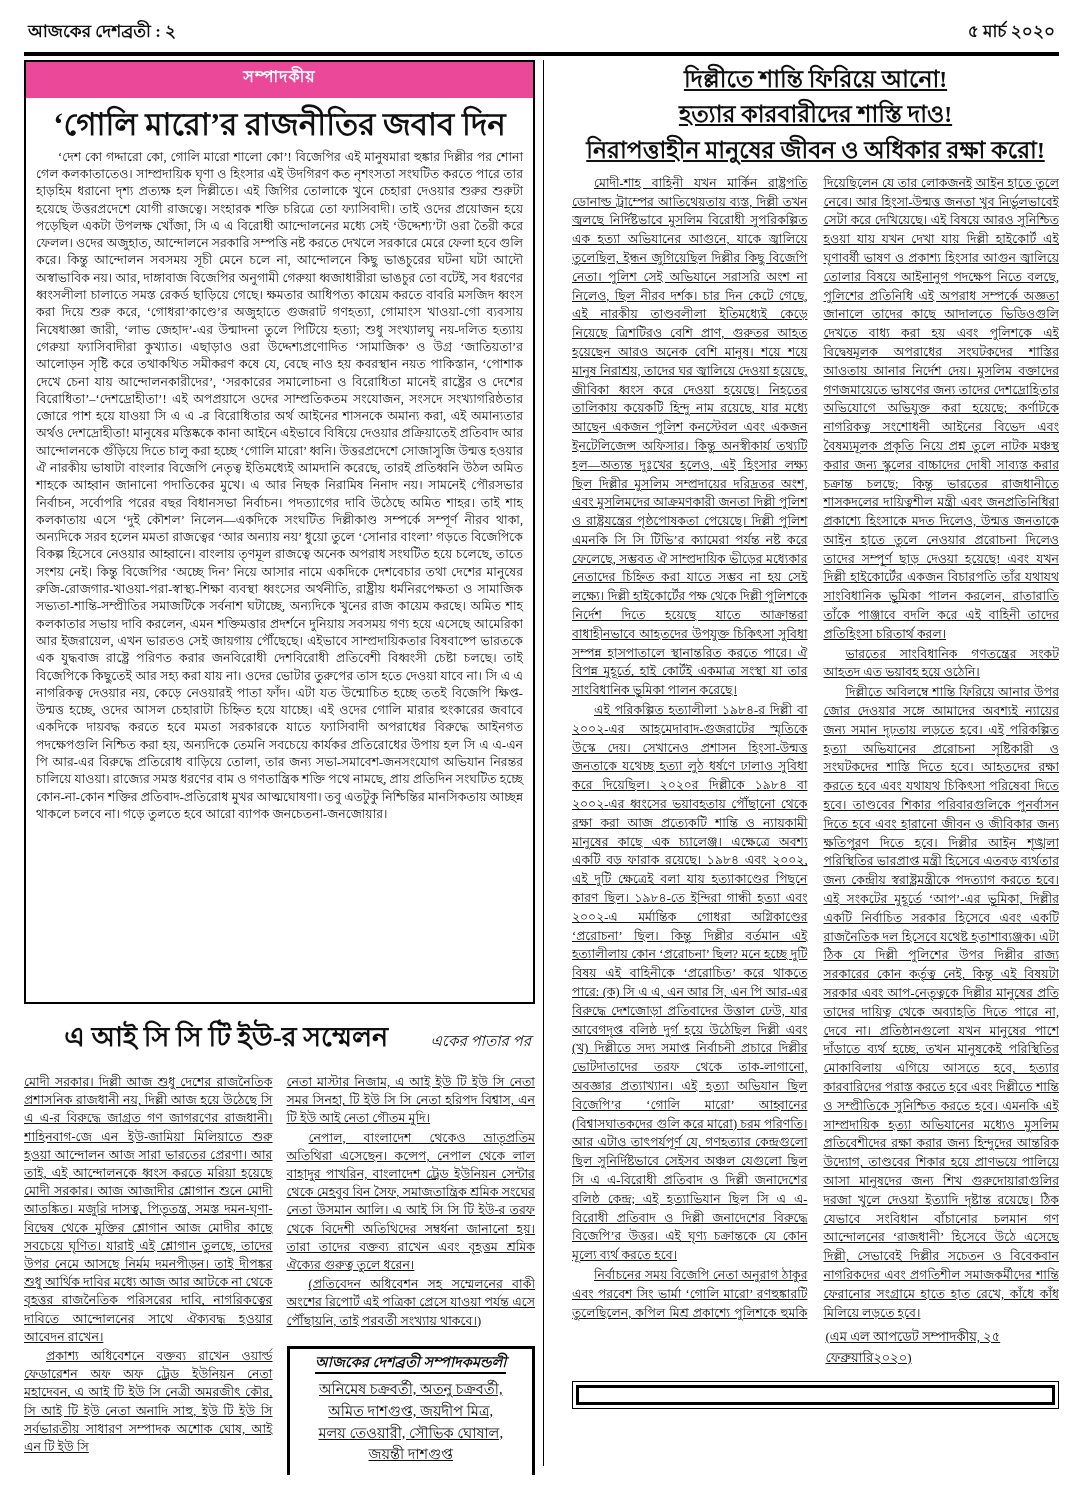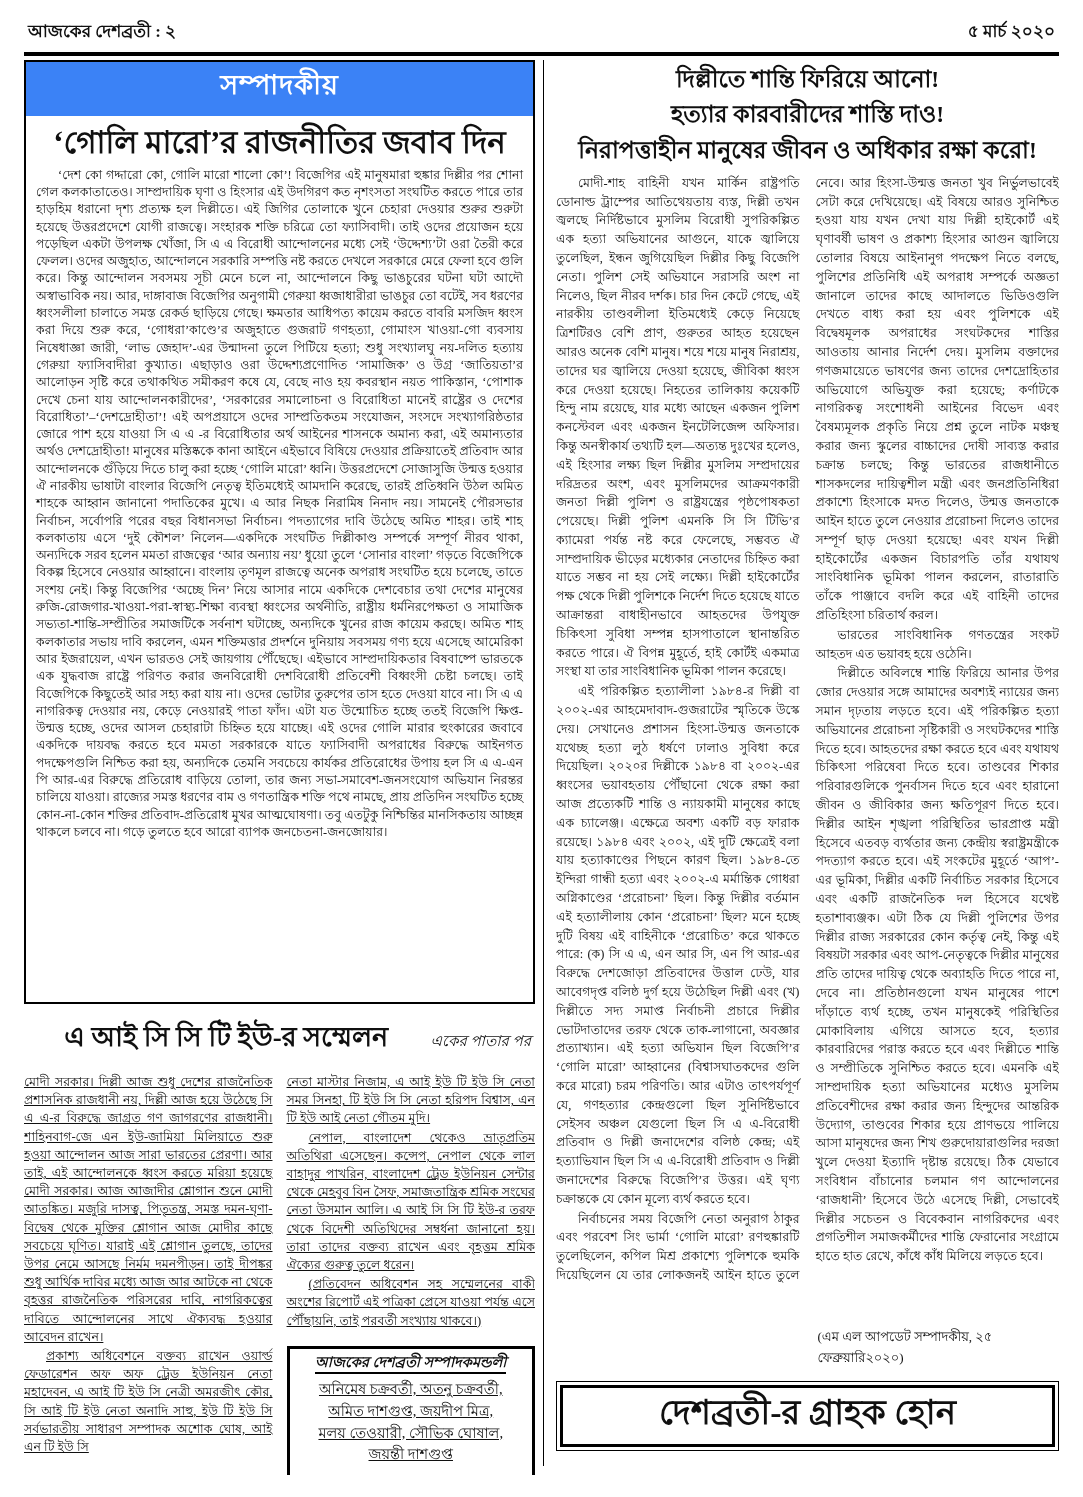--- a/index.html
+++ b/index.html
@@ -8,24 +8,24 @@
     font-family:"Liberation Serif","DejaVu Serif",serif;
     position:relative;overflow:hidden;margin:0 auto;box-sizing:border-box;
   }
   
   .masthead{display:flex;justify-content:space-between;align-items:flex-start;
     padding:18px 28px 6px 28px;font-size:17px;font-weight:bold;}
   .masthead-rule{border-top:4px solid #000;margin:0 24px;}
   
   .content{display:flex;padding:4px 24px 10px 24px;height:1420px;box-sizing:border-box;}
   .left-half{width:519px;min-width:519px;padding-right:8px;box-sizing:border-box;}
-  .right-half{flex:1;border-left:1px solid #000;padding-left:12px;box-sizing:border-box;}
+  .right-half{flex:1;border-left:1px solid #000;padding-left:28px;box-sizing:border-box;text-decoration:underline;}
   
   .editorial-box{border:2px solid #000;height:944px;box-sizing:border-box;overflow:hidden;}
-  .kicker{background:#3b82f6;color:#fff;text-align:center;font-size:27px;font-weight:bold;
+  .kicker{background:#ec4899;color:#fff;text-align:center;font-size:16px;font-weight:bold;
     padding:2px 0 7px 0;letter-spacing:1px;}
   .ed-headline{text-align:center;font-size:31px;font-weight:bold;line-height:1.15;
     padding:9px 4px 3px 4px;}
   .ed-body{padding:3px 10px 0 10px;font-size:12.4px;line-height:17.3px;text-align:justify;
     height:838px;overflow:hidden;}
   .para{margin:0 0 1px 0;text-indent:22px;}
   
   .aicctu{padding-top:12px;}
   .aicctu-head{display:flex;align-items:baseline;padding:0 4px;}
   .aicctu-headline{flex:1;text-align:center;font-size:27px;font-weight:bold;}
@@ -116,19 +116,18 @@
           <p class="para">এই পরিকল্পিত হত্যালীলা ১৯৮৪-র দিল্লী বা ২০০২-এর আহমেদাবাদ-গুজরাটের স্মৃতিকে উস্কে দেয়। সেখানেও প্রশাসন হিংসা-উন্মত্ত জনতাকে যথেচ্ছ হত্যা লুঠ ধর্ষণে ঢালাও সুবিধা করে দিয়েছিল। ২০২০র দিল্লীকে ১৯৮৪ বা ২০০২-এর ধ্বংসের ভয়াবহতায় পৌঁছানো থেকে রক্ষা করা আজ প্রত্যেকটি শান্তি ও ন্যায়কামী মানুষের কাছে এক চ্যালেঞ্জ। এক্ষেত্রে অবশ্য একটি বড় ফারাক রয়েছে। ১৯৮৪ এবং ২০০২, এই দুটি ক্ষেত্রেই বলা যায় হত্যাকাণ্ডের পিছনে কারণ ছিল। ১৯৮৪-তে ইন্দিরা গান্ধী হত্যা এবং ২০০২-এ মর্মান্তিক গোধরা অগ্নিকাণ্ডের ‘প্ররোচনা’ ছিল। কিন্তু দিল্লীর বর্তমান এই হত্যালীলায় কোন ‘প্ররোচনা’ ছিল? মনে হচ্ছে দুটি বিষয় এই বাহিনীকে ‘প্ররোচিত’ করে থাকতে পারে: (ক) সি এ এ, এন আর সি, এন পি আর-এর বিরুদ্ধে দেশজোড়া প্রতিবাদের উত্তাল ঢেউ, যার আবেগদৃপ্ত বলিষ্ঠ দুর্গ হয়ে উঠেছিল দিল্লী এবং (খ) দিল্লীতে সদ্য সমাপ্ত নির্বাচনী প্রচারে দিল্লীর ভোটদাতাদের তরফ থেকে তাক-লাগানো, অবজ্ঞার প্রত্যাখ্যান। এই হত্যা অভিযান ছিল বিজেপি’র ‘গোলি মারো’ আহ্বানের (বিশ্বাসঘাতকদের গুলি করে মারো) চরম পরিণতি। আর এটাও তাৎপর্যপূর্ণ যে, গণহত্যার কেন্দ্রগুলো ছিল সুনির্দিষ্টভাবে সেইসব অঞ্চল যেগুলো ছিল সি এ এ-বিরোধী প্রতিবাদ ও দিল্লী জনাদেশের বলিষ্ঠ কেন্দ্র; এই হত্যাভিযান ছিল সি এ এ-বিরোধী প্রতিবাদ ও দিল্লী জনাদেশের বিরুদ্ধে বিজেপি’র উত্তর। এই ঘৃণ্য চক্রান্তকে যে কোন মূল্যে ব্যর্থ করতে হবে।</p>
           <p class="para">নির্বাচনের সময় বিজেপি নেতা অনুরাগ ঠাকুর এবং পরবেশ সিং ভার্মা ‘গোলি মারো’ রণহুঙ্কারটি তুলেছিলেন, কপিল মিশ্র প্রকাশ্যে পুলিশকে হুমকি দিয়েছিলেন যে তার লোকজনই আইন হাতে তুলে নেবে। আর হিংসা-উন্মত্ত জনতা খুব নির্ভুলভাবেই সেটা করে দেখিয়েছে। এই বিষয়ে আরও সুনিশ্চিত হওয়া যায় যখন দেখা যায় দিল্লী হাইকোর্ট এই ঘৃণাবর্ষী ভাষণ ও প্রকাশ্য হিংসার আগুন জ্বালিয়ে তোলার বিষয়ে আইনানুগ পদক্ষেপ নিতে বলছে, পুলিশের প্রতিনিধি এই অপরাধ সম্পর্কে অজ্ঞতা জানালে তাদের কাছে আদালতে ভিডিওগুলি দেখতে বাধ্য করা হয় এবং পুলিশকে এই বিদ্বেষমূলক অপরাধের সংঘটকদের শাস্তির আওতায় আনার নির্দেশ দেয়। মুসলিম বক্তাদের গণজমায়েতে ভাষণের জন্য তাদের দেশদ্রোহিতার অভিযোগে অভিযুক্ত করা হয়েছে; কর্ণাটকে নাগরিকত্ব সংশোধনী আইনের বিভেদ এবং বৈষম্যমূলক প্রকৃতি নিয়ে প্রশ্ন তুলে নাটক মঞ্চস্থ করার জন্য স্কুলের বাচ্চাদের দোষী সাব্যস্ত করার চক্রান্ত চলছে; কিন্তু ভারতের রাজধানীতে শাসকদলের দায়িত্বশীল মন্ত্রী এবং জনপ্রতিনিধিরা প্রকাশ্যে হিংসাকে মদত দিলেও, উন্মত্ত জনতাকে আইন হাতে তুলে নেওয়ার প্ররোচনা দিলেও তাদের সম্পূর্ণ ছাড় দেওয়া হয়েছে! এবং যখন দিল্লী হাইকোর্টের একজন বিচারপতি তাঁর যথাযথ সাংবিধানিক ভূমিকা পালন করলেন, রাতারাতি তাঁকে পাঞ্জাবে বদলি করে এই বাহিনী তাদের প্রতিহিংসা চরিতার্থ করল।</p>
           <p class="para">ভারতের সাংবিধানিক গণতন্ত্রের সংকট আহতদ এত ভয়াবহ হয়ে ওঠেনি।</p>
           <p class="para">দিল্লীতে অবিলম্বে শান্তি ফিরিয়ে আনার উপর জোর দেওয়ার সঙ্গে আমাদের অবশ্যই ন্যায়ের জন্য সমান দৃঢ়তায় লড়তে হবে। এই পরিকল্পিত হত্যা অভিযানের প্ররোচনা সৃষ্টিকারী ও সংঘটকদের শাস্তি দিতে হবে। আহতদের রক্ষা করতে হবে এবং যথাযথ চিকিৎসা পরিষেবা দিতে হবে। তাণ্ডবের শিকার পরিবারগুলিকে পুনর্বাসন দিতে হবে এবং হারানো জীবন ও জীবিকার জন্য ক্ষতিপূরণ দিতে হবে। দিল্লীর আইন শৃঙ্খলা পরিস্থিতির ভারপ্রাপ্ত মন্ত্রী হিসেবে এতবড় ব্যর্থতার জন্য কেন্দ্রীয় স্বরাষ্ট্রমন্ত্রীকে পদত্যাগ করতে হবে। এই সংকটের মুহূর্তে ‘আপ’-এর ভূমিকা, দিল্লীর একটি নির্বাচিত সরকার হিসেবে এবং একটি রাজনৈতিক দল হিসেবে যথেষ্ট হতাশাব্যঞ্জক। এটা ঠিক যে দিল্লী পুলিশের উপর দিল্লীর রাজ্য সরকারের কোন কর্তৃত্ব নেই, কিন্তু এই বিষয়টা সরকার এবং আপ-নেতৃত্বকে দিল্লীর মানুষের প্রতি তাদের দায়িত্ব থেকে অব্যাহতি দিতে পারে না, দেবে না। প্রতিষ্ঠানগুলো যখন মানুষের পাশে দাঁড়াতে ব্যর্থ হচ্ছে, তখন মানুষকেই পরিস্থিতির মোকাবিলায় এগিয়ে আসতে হবে, হত্যার কারবারিদের পরাস্ত করতে হবে এবং দিল্লীতে শান্তি ও সম্প্রীতিকে সুনিশ্চিত করতে হবে। এমনকি এই সাম্প্রদায়িক হত্যা অভিযানের মধ্যেও মুসলিম প্রতিবেশীদের রক্ষা করার জন্য হিন্দুদের আন্তরিক উদ্যোগ, তাণ্ডবের শিকার হয়ে প্রাণভয়ে পালিয়ে আসা মানুষদের জন্য শিখ গুরুদোয়ারাগুলির দরজা খুলে দেওয়া ইত্যাদি দৃষ্টান্ত রয়েছে। ঠিক যেভাবে সংবিধান বাঁচানোর চলমান গণ আন্দোলনের ‘রাজধানী’ হিসেবে উঠে এসেছে দিল্লী, সেভাবেই দিল্লীর সচেতন ও বিবেকবান নাগরিকদের এবং প্রগতিশীল সমাজকর্মীদের শান্তি ফেরানোর সংগ্রামে হাতে হাত রেখে, কাঁধে কাঁধ মিলিয়ে লড়তে হবে।</p>
         </div>
 
       <div class="source-line">(এম এল আপডেট সম্পাদকীয়, ২৫ ফেব্রুয়ারি২০২০)</div>
 
       <div class="subscribe-outer">
         <div class="subscribe-inner">
-          <div class="subscribe-title">দেশব্রতী-র গ্রাহক হোন</div>
         </div>
       </div>
     </div>
 
   </div>
 </div>
 
 </body></html>

